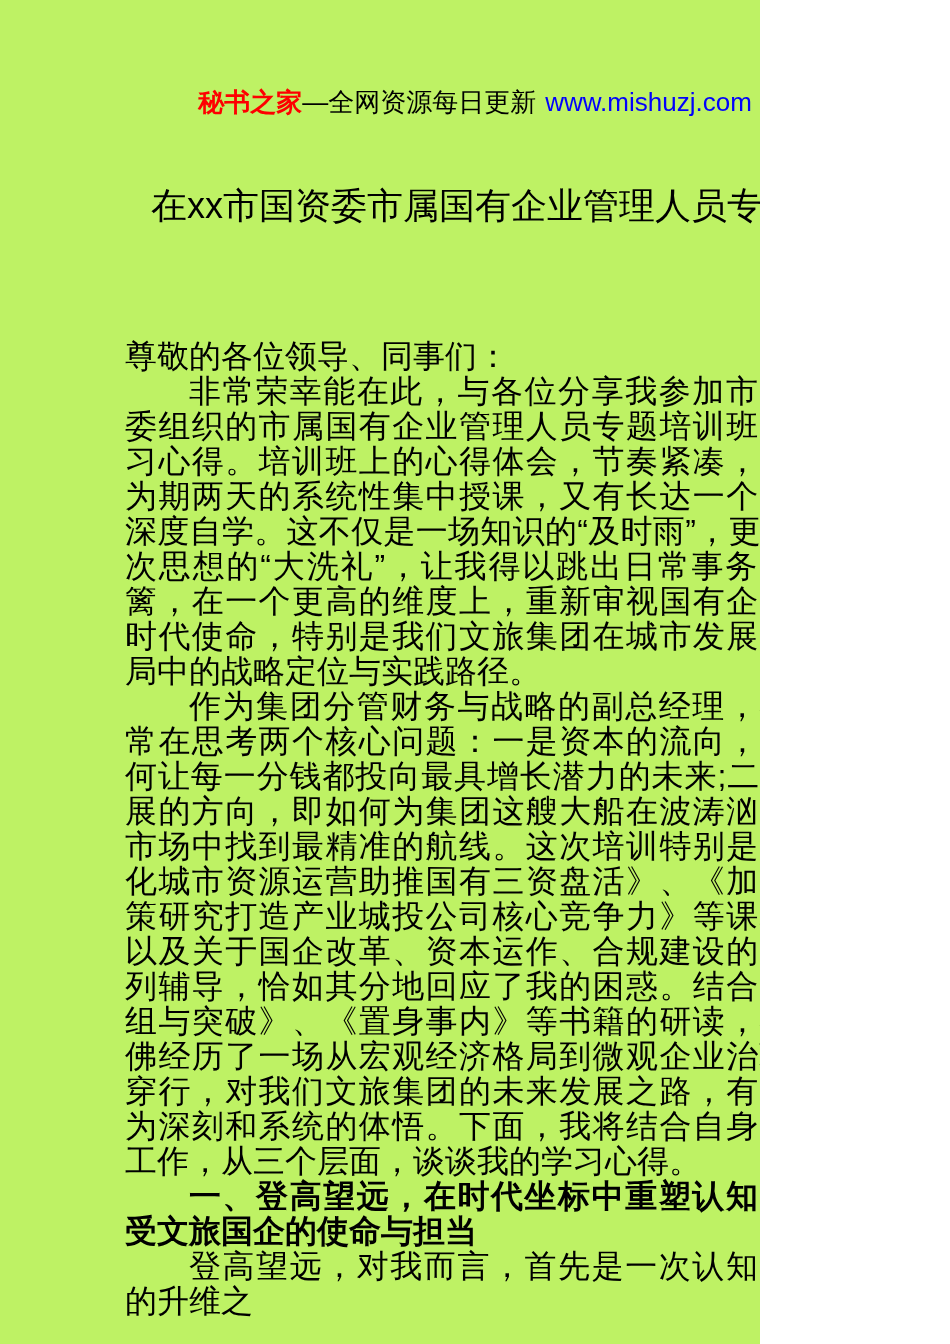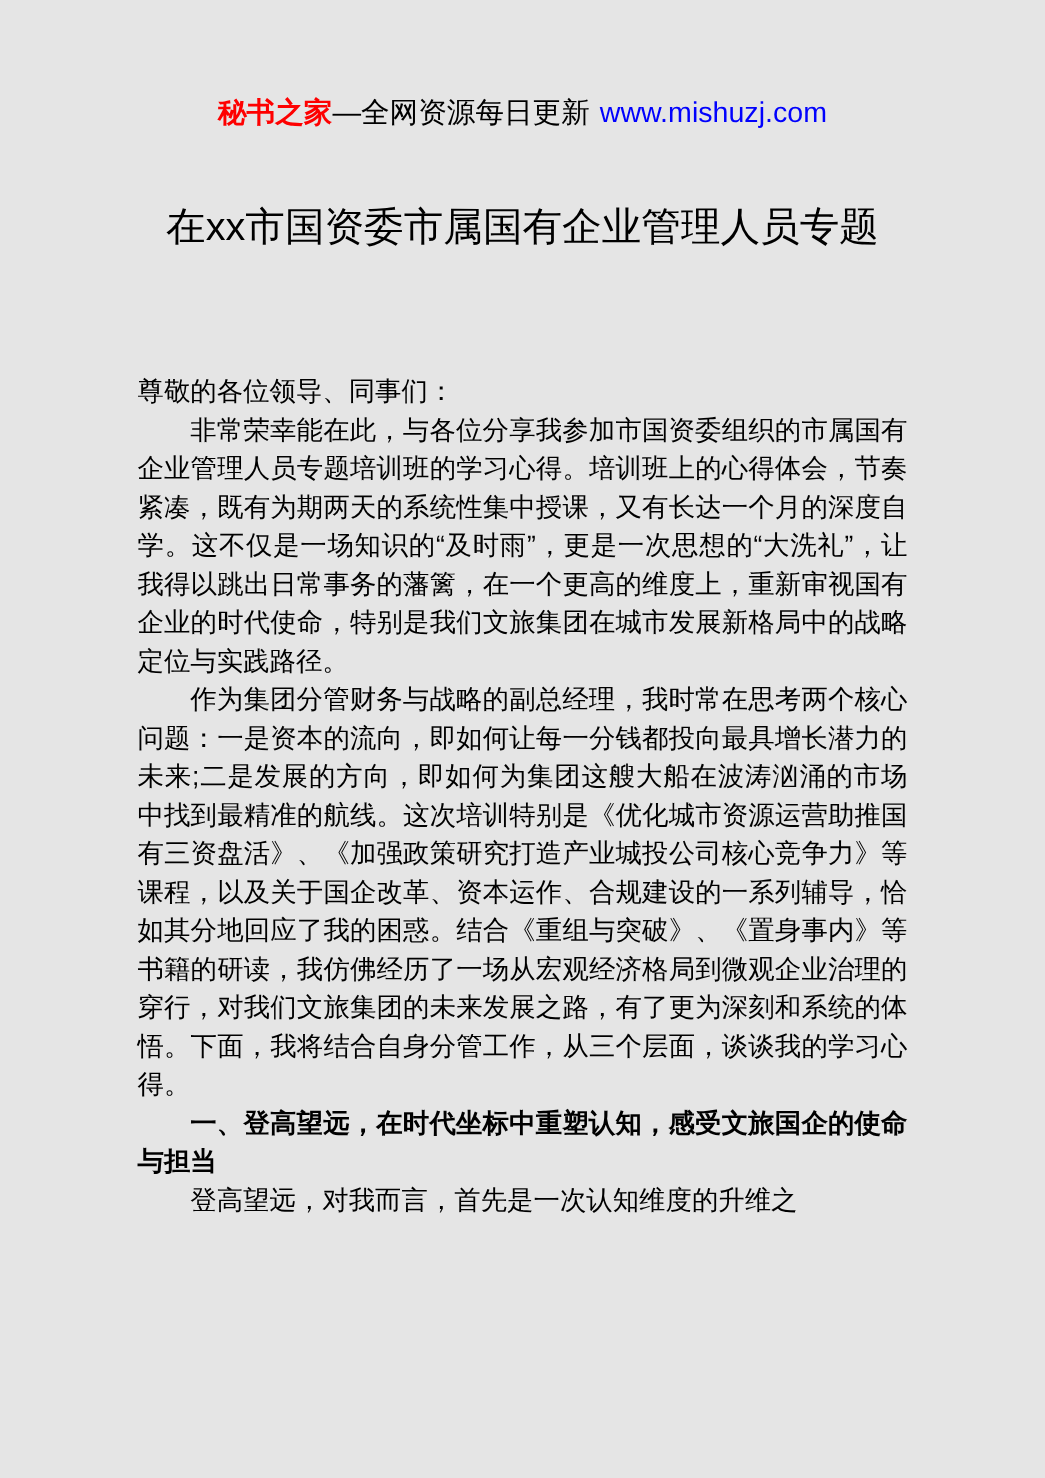--- a/index.html
+++ b/index.html
@@ -5,24 +5,24 @@
   html, body { margin: 0; padding: 0; }
   body {
     width: 950px;
     height: 1344px;
     background: #ffffff;
     color: #000000;
     font-family: "Liberation Sans", "DejaVu Sans", sans-serif;
   }
   .page {
     position: relative;
-    width: 950px;
+    width: 760px;
     height: 1344px;
     overflow: hidden;
-    background: #e5e5e5;
+    background: #bef264;
   }
   .site-header {
     position: absolute;
     top: 86px;
     left: 0;
     width: 950px;
     text-align: center;
     font-size: 26px;
     line-height: 32px;
     white-space: nowrap;
@@ -42,21 +42,21 @@
     line-height: 76px;
     font-weight: normal;
     color: #000000;
   }
   .title-line { display: block; }
   .doc-body {
     position: absolute;
     top: 339px;
     left: 125px;
     width: 700px;
-    font-size: 24px;
+    font-size: 32px;
     line-height: 35px;
     text-align: justify;
     text-justify: inter-ideograph;
     color: #000000;
   }
   .para { margin: 0; padding: 0; }
   .indent { text-indent: 2em; }
   .bold { font-weight: bold; }
 </style>
 </head>

